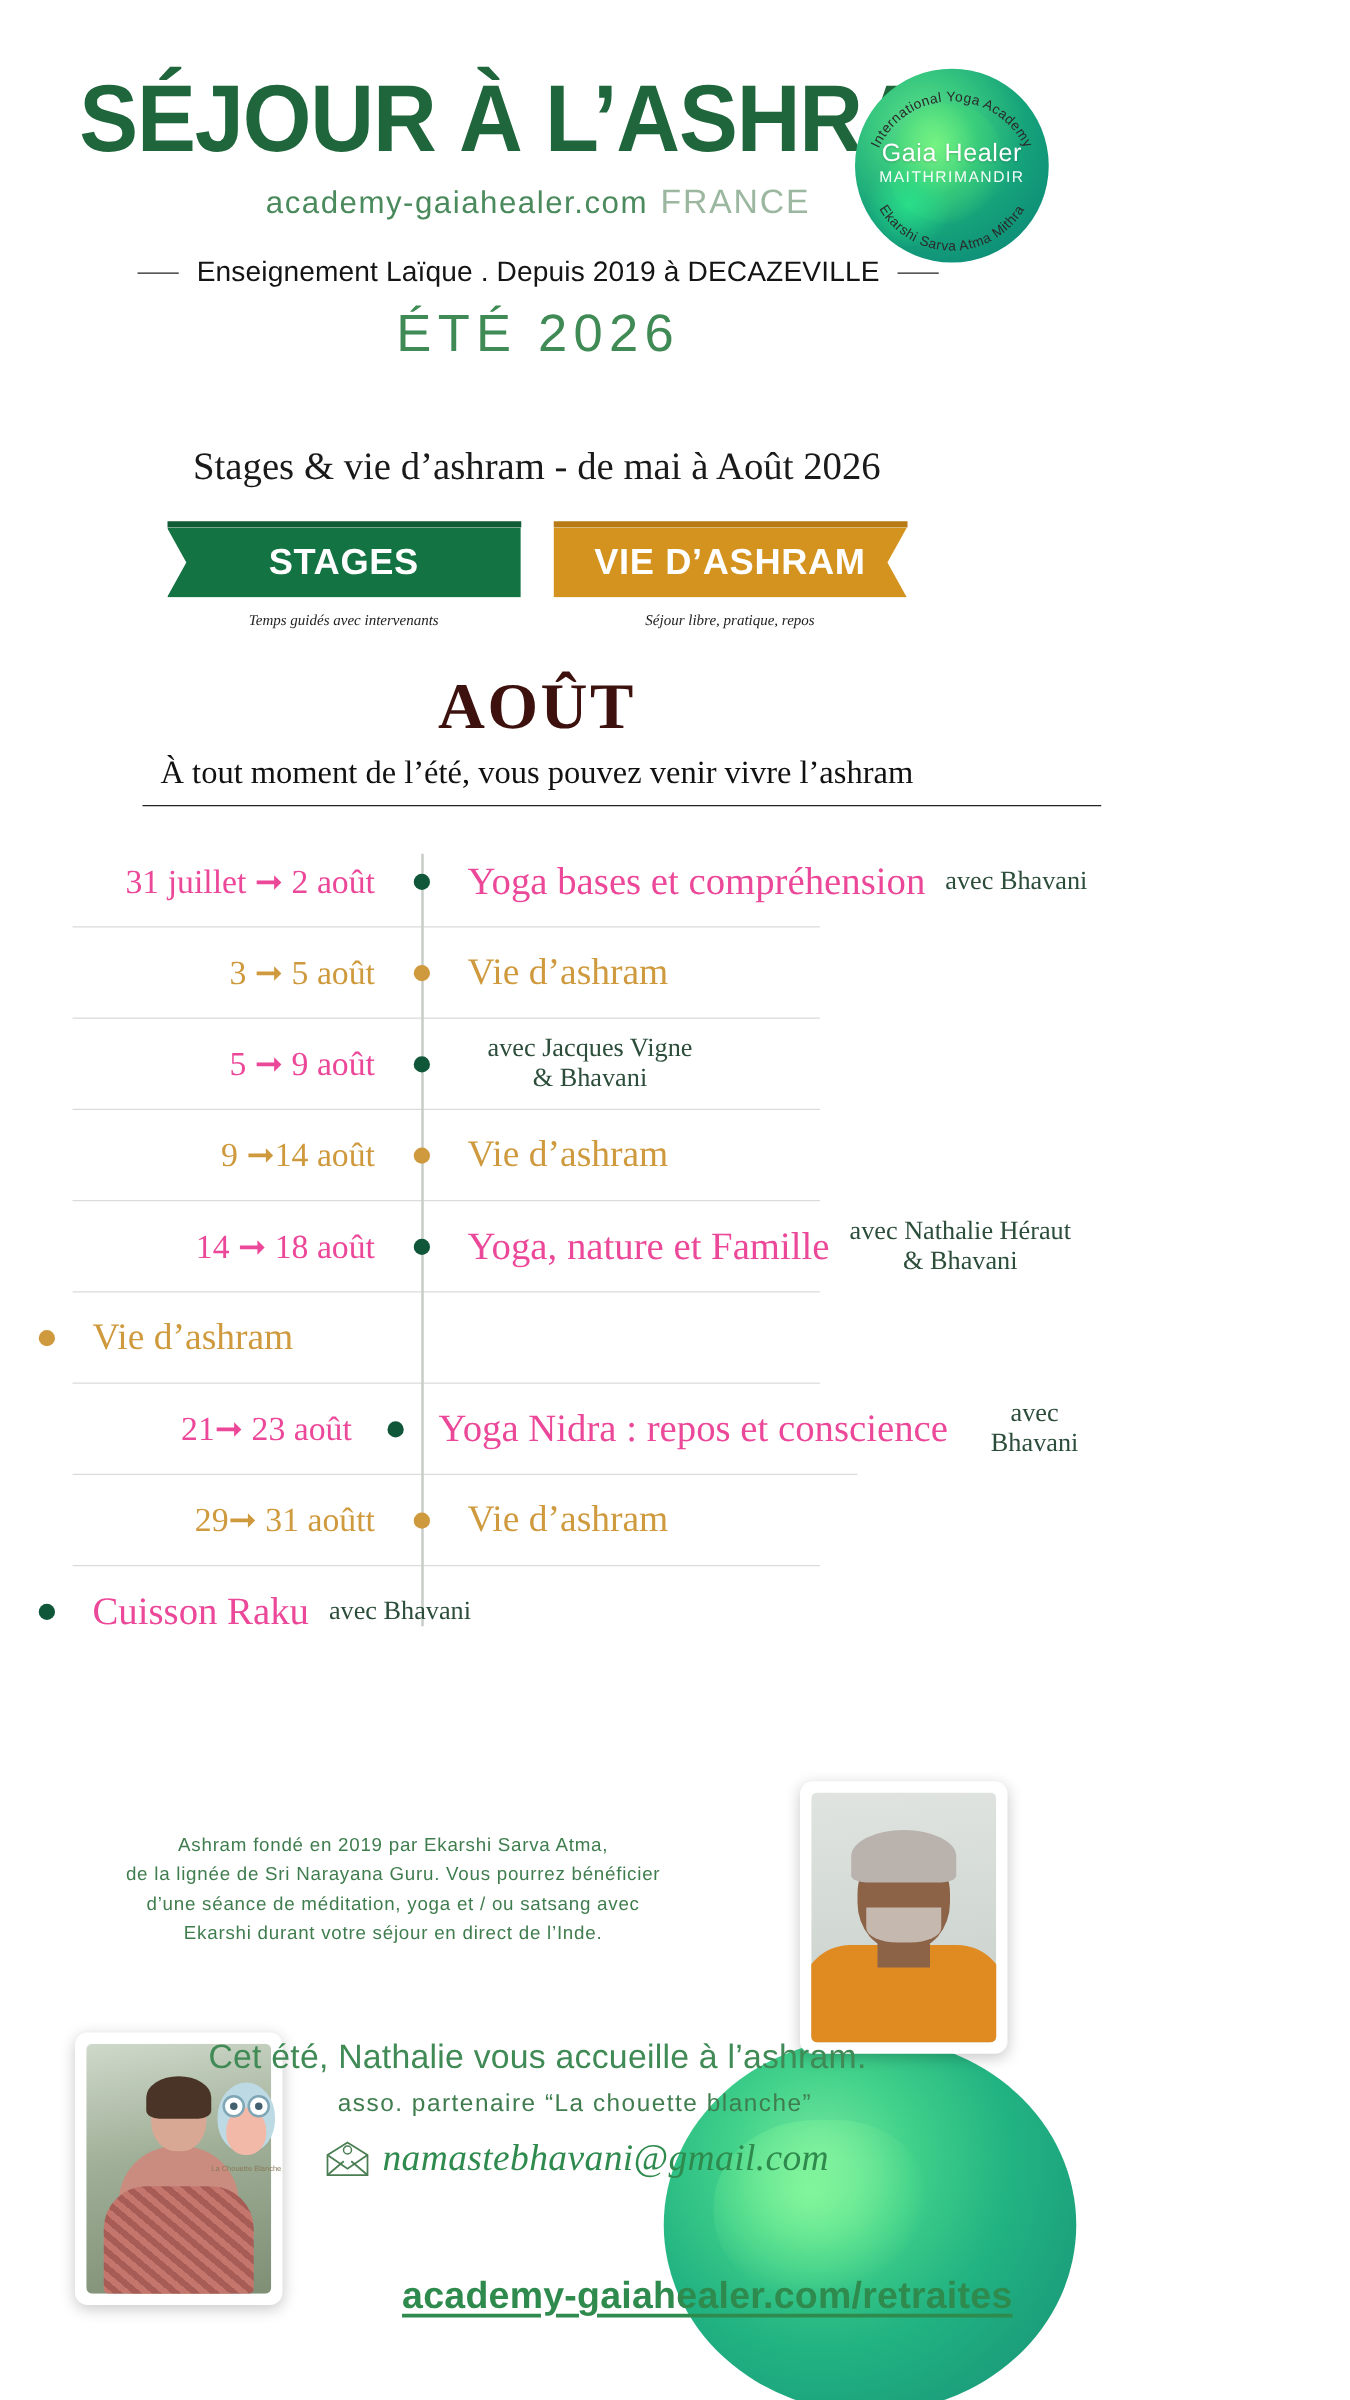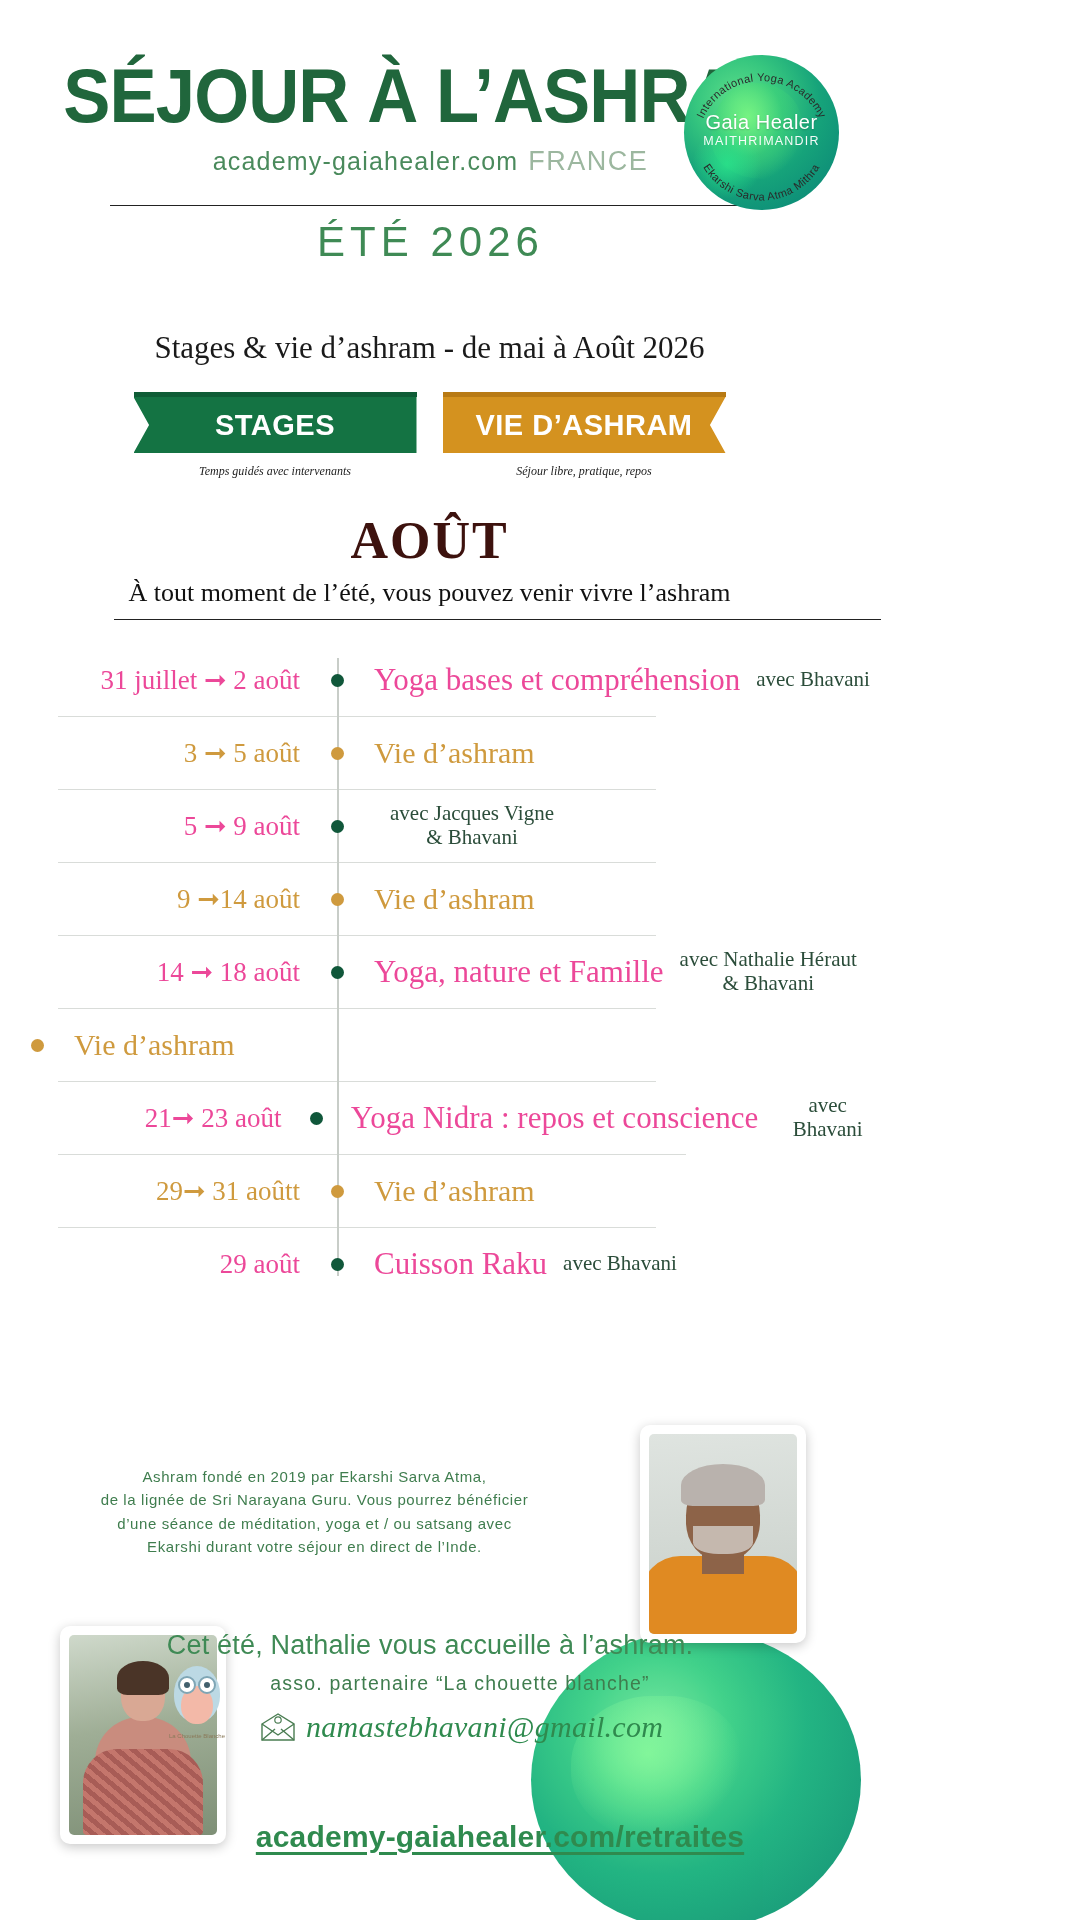--- a/index.html
+++ b/index.html
@@ -162,21 +162,21 @@
 
   .contact{position:absolute;left:250px;top:1710px;width:620px;}
   .c-line{display:flex;align-items:center;margin-bottom:6px;}
   .c-icon{width:56px;display:flex;justify-content:center;align-items:center;color:#4a7d52;}
   .c-text{
     font-family:"Liberation Serif", serif;font-style:italic;
     font-size:32px;color:#2f8a4e;letter-spacing:.3px;
   }
   .c-text.mail{font-size:30px;}
   .website{
-    position:absolute;left:190px;top:1820px;width:620px;text-align:center;
+    position:absolute;left:190px;top:1820px;width:620px;text-align:right;
     font-weight:bold;font-size:30px;color:#2f8a4e;
     text-decoration:underline;text-underline-offset:5px;letter-spacing:.2px;
   }
 
   
   .photo{
     position:absolute;background:#fff;border-radius:10px;
     box-shadow:0 3px 12px rgba(0,0,0,.22);padding:9px;
   }
   .photo .inner{width:100%;height:100%;border-radius:5px;overflow:hidden;position:relative;}
@@ -244,20 +244,21 @@
         <text><textPath href="#arcBot" startOffset="50%" text-anchor="middle">Ekarshi Sarva Atma Mithra</textPath></text>
       </svg>
       <div class="logo-center">
         <div class="logo-name">Gaia Healer</div>
         <div class="logo-sub">MAITHRIMANDIR</div>
       </div>
     </div>
 
     <div class="rule-line">
       <div class="bar"></div>
+      <div class="txt">Enseignement Laïque . Depuis 2019 à DECAZEVILLE</div>
       <div class="bar"></div>
     </div>
     <div class="ete">ÉTÉ 2026</div>
   </div>
 
   <div class="intro">Stages &amp; vie d’ashram - de mai à Août 2026</div>
 
   <div class="ribbons">
     <div class="ribbon-wrap">
       <div class="ribbon-cap green"></div>
@@ -352,21 +353,20 @@
       <div class="dates">29➞ 31 aoûtt</div>
       <div class="dotcol">
           <span class="dot"></span>
         </div>
       <div class="title-col">Vie d’ashram</div>
       <div class="teacher"></div>
     </div>
     <div class="rowline"></div>
 
     <div class="row stage">
-      <div class="dates">29 août</div>
       <div class="dotcol">
           <span class="dot"></span>
         </div>
       <div class="title-col">Cuisson Raku</div>
       <div class="teacher">avec Bhavani</div>
     </div>
   </div>
 
   <div class="globe">
     <div class="g1"></div>

